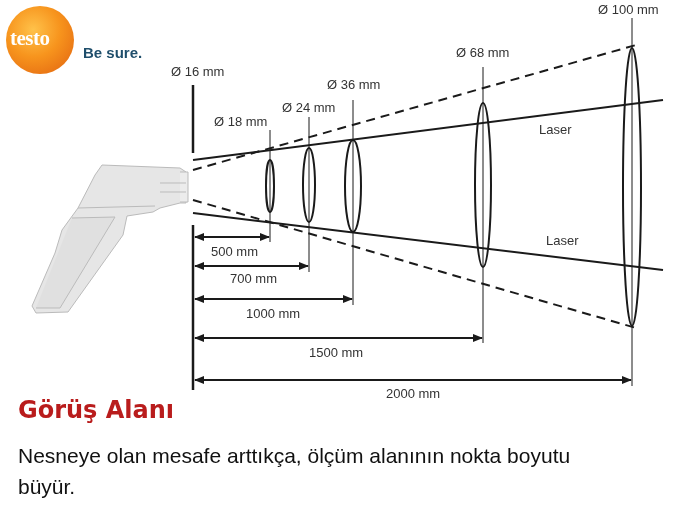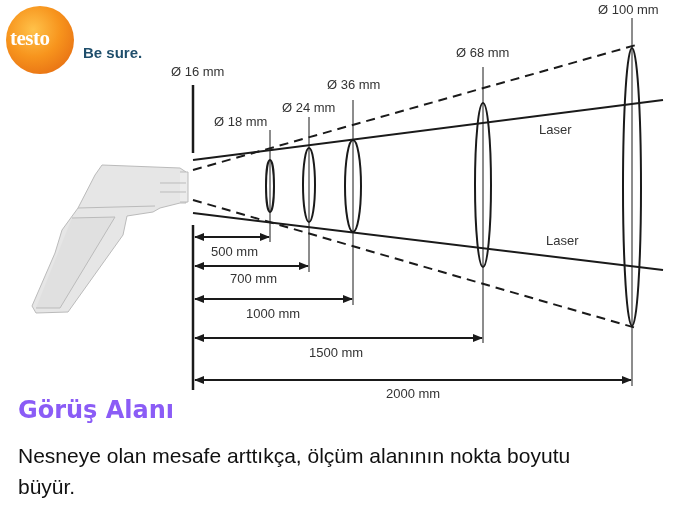--- a/index.html
+++ b/index.html
@@ -4,21 +4,21 @@
 <style>
   html,body{margin:0;padding:0;background:#fff;}
   body{width:700px;height:508px;position:relative;overflow:hidden;font-family:"Liberation Sans",sans-serif;}
   #logo{position:absolute;left:6px;top:6px;width:75px;height:70px;}
   .logo-ball{position:absolute;left:0;top:0;width:68px;height:68px;border-radius:50%;
     background:radial-gradient(circle at 40% 35%,#ffc24a 0%,#f7941d 45%,#e0600f 100%);}
   .logo-text{position:absolute;left:4px;top:20px;font-family:Liberation Serif, serif;font-weight:bold;font-size:21px;color:#fff;letter-spacing:-0.5px;}
   .logo-slogan{position:absolute;left:77px;top:30px;font-family:"Liberation Sans",sans-serif;font-weight:bold;font-size:15px;color:#1f4e6b;white-space:nowrap;margin-top:8px;}
   svg#diagram{position:absolute;left:0;top:0;}
   .lbl{font-family:"Liberation Sans",sans-serif;font-size:13px;fill:#333;}
-  #title{position:absolute;left:18px;top:396px;font-family:"DejaVu Sans",sans-serif;font-weight:bold;font-size:24px;color:#8b5cf6;}
+  #title{position:absolute;left:18px;top:396px;font-family:"DejaVu Sans",sans-serif;font-weight:bold;font-size:24px;color:#b91c1c;}
   #desc{position:absolute;left:18px;top:440px;width:560px;font-family:Liberation Sans, sans-serif;font-size:21px;line-height:31px;color:#111;}
 </style>
 </head>
 <body>
 
 <div id="logo">
   <div class="logo-ball"></div>
   <span class="logo-text">testo</span>
   <span class="logo-slogan">Be sure.</span>
 </div>

